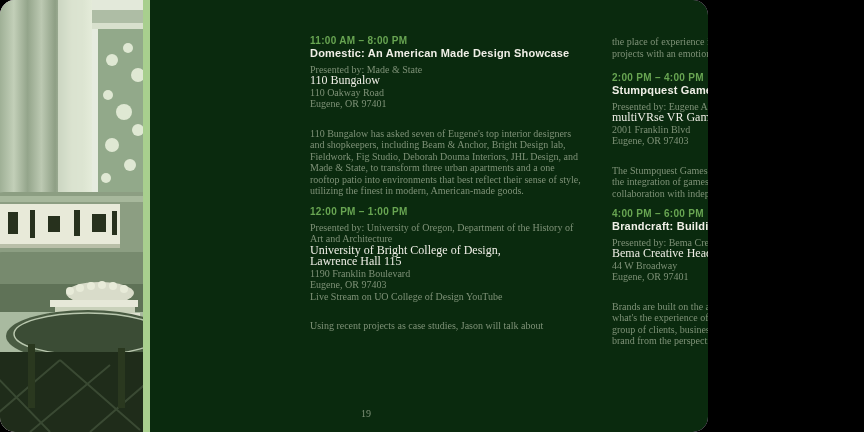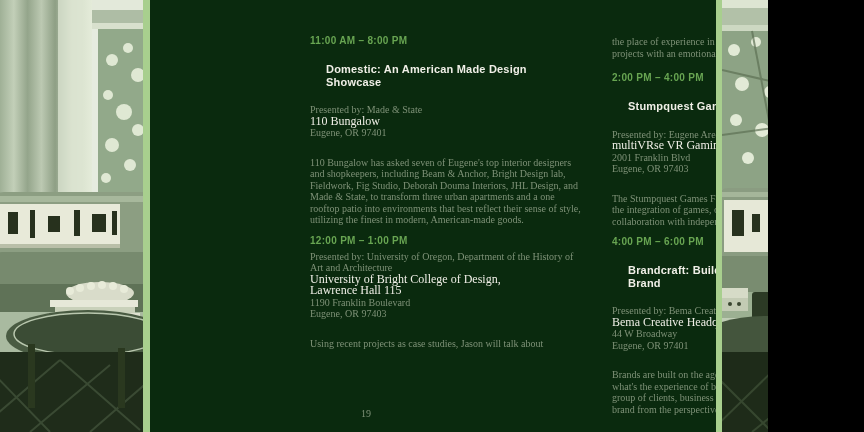--- a/index.html
+++ b/index.html
@@ -1,19 +1,20 @@
 <!DOCTYPE html>
 <html style="--bg: #0a2a0e; --accent: #a8cf8e; --time-color: #68a552; --text-light: #f0efe7; --text-muted: #7e9177; --tab-text: #f4f7ef;"><head>
 <meta charset="utf-8">
 <style>
   html,body{margin:0;padding:0;background:#000;}
   .stage{
-    position:relative;width:768px;height:432px;overflow:hidden;
+    position:relative;width:708px;height:432px;overflow:hidden;
     background:#f0abfc;
     font-family:"Liberation Serif", serif;
+    border-radius:15px;
   }
   
   .photo{position:absolute;top:0;height:432px;overflow:hidden;}
   .photo-left{left:0;width:143px;}
   .photo-right{left:722px;width:109px;}
   .strip{position:absolute;top:0;height:432px;background:var(--accent,#a8cf8e);}
   .strip-left{left:143px;width:7px;}
   .strip-inner-right{left:716px;width:6px;}
   .strip-outer-right{left:831px;width:16px;}
   .content{
@@ -37,21 +38,21 @@
   .col-left{left:160px;width:272px;padding-top:35px;}
   .col-right{left:462px;width:252px;padding-top:36px;}
   .time{
     font-family:"Liberation Sans", sans-serif;font-weight:bold;
     font-size:10px;line-height:12px;letter-spacing:.3px;
     color:var(--time-color,#68a552);margin:0;
   }
   .title{
     font-family:"Liberation Sans", sans-serif;font-weight:bold;
     font-size:11px;line-height:12.5px;letter-spacing:.2px;
-    color:var(--text-light,#f2f1e9);margin:16px;
+    color:var(--text-light,#f2f1e9);margin:0;
   }
   p{margin:0;}
   .meta,.desc,.cont{
     font-size:10px;line-height:11.5px;color:var(--text-muted,#7e9177);
   }
   .presented{margin-top:4px;}
   .venue{font-size:12px;line-height:11.5px;color:var(--text-light,#ece9de);}
   .desc{margin-top:18px;}
   .event{margin-top:9px;}
   .event:first-child{margin-top:0;}
@@ -150,30 +151,32 @@
   <div class="strip strip-left"></div>
 
   <div class="content">
 
     <div class="col col-left">
       <section class="event">
         <p class="time">11:00 AM – 8:00 PM</p>
         <h3 class="title">Domestic: An American Made Design Showcase</h3>
         <p class="meta presented">Presented by: Made &amp; State</p>
         <p class="venue">110 Bungalow</p>
+        <p class="meta">110 Oakway Road</p>
         <p class="meta">Eugene, OR 97401</p>
         <p class="desc">110 Bungalow has asked seven of Eugene's top interior designers and shopkeepers, including Beam &amp; Anchor, Bright Design lab, Fieldwork, Fig Studio, Deborah Douma Interiors, JHL Design, and Made &amp; State, to transform three urban apartments and a one rooftop patio into environments that best reflect their sense of style, utilizing the finest in modern, American-made goods.</p>
       </section>
       <section class="event">
         <p class="time">12:00 PM – 1:00 PM</p>
         <p class="meta presented">Presented by: University of Oregon, Department of the History of Art and Architecture</p>
         <p class="venue">University of Bright College of Design,</p>
         <p class="venue">Lawrence Hall 115</p>
         <p class="meta">1190 Franklin Boulevard</p>
         <p class="meta">Eugene, OR 97403</p>
+        <p class="meta">Live Stream on UO College of Design YouTube</p>
         <p class="desc">Using recent projects as case studies, Jason will talk about</p>
       </section>
     </div>
 
     <div class="col col-right">
       <p class="cont">the place of experience in design, and his process for creating projects with an emotional life.</p>
       <section class="event">
         <p class="time">2:00 PM – 4:00 PM</p>
         <h3 class="title">Stumpquest Games Fest</h3>
         <p class="meta presented">Presented by: Eugene Area Gamers League [EAGL]</p>

